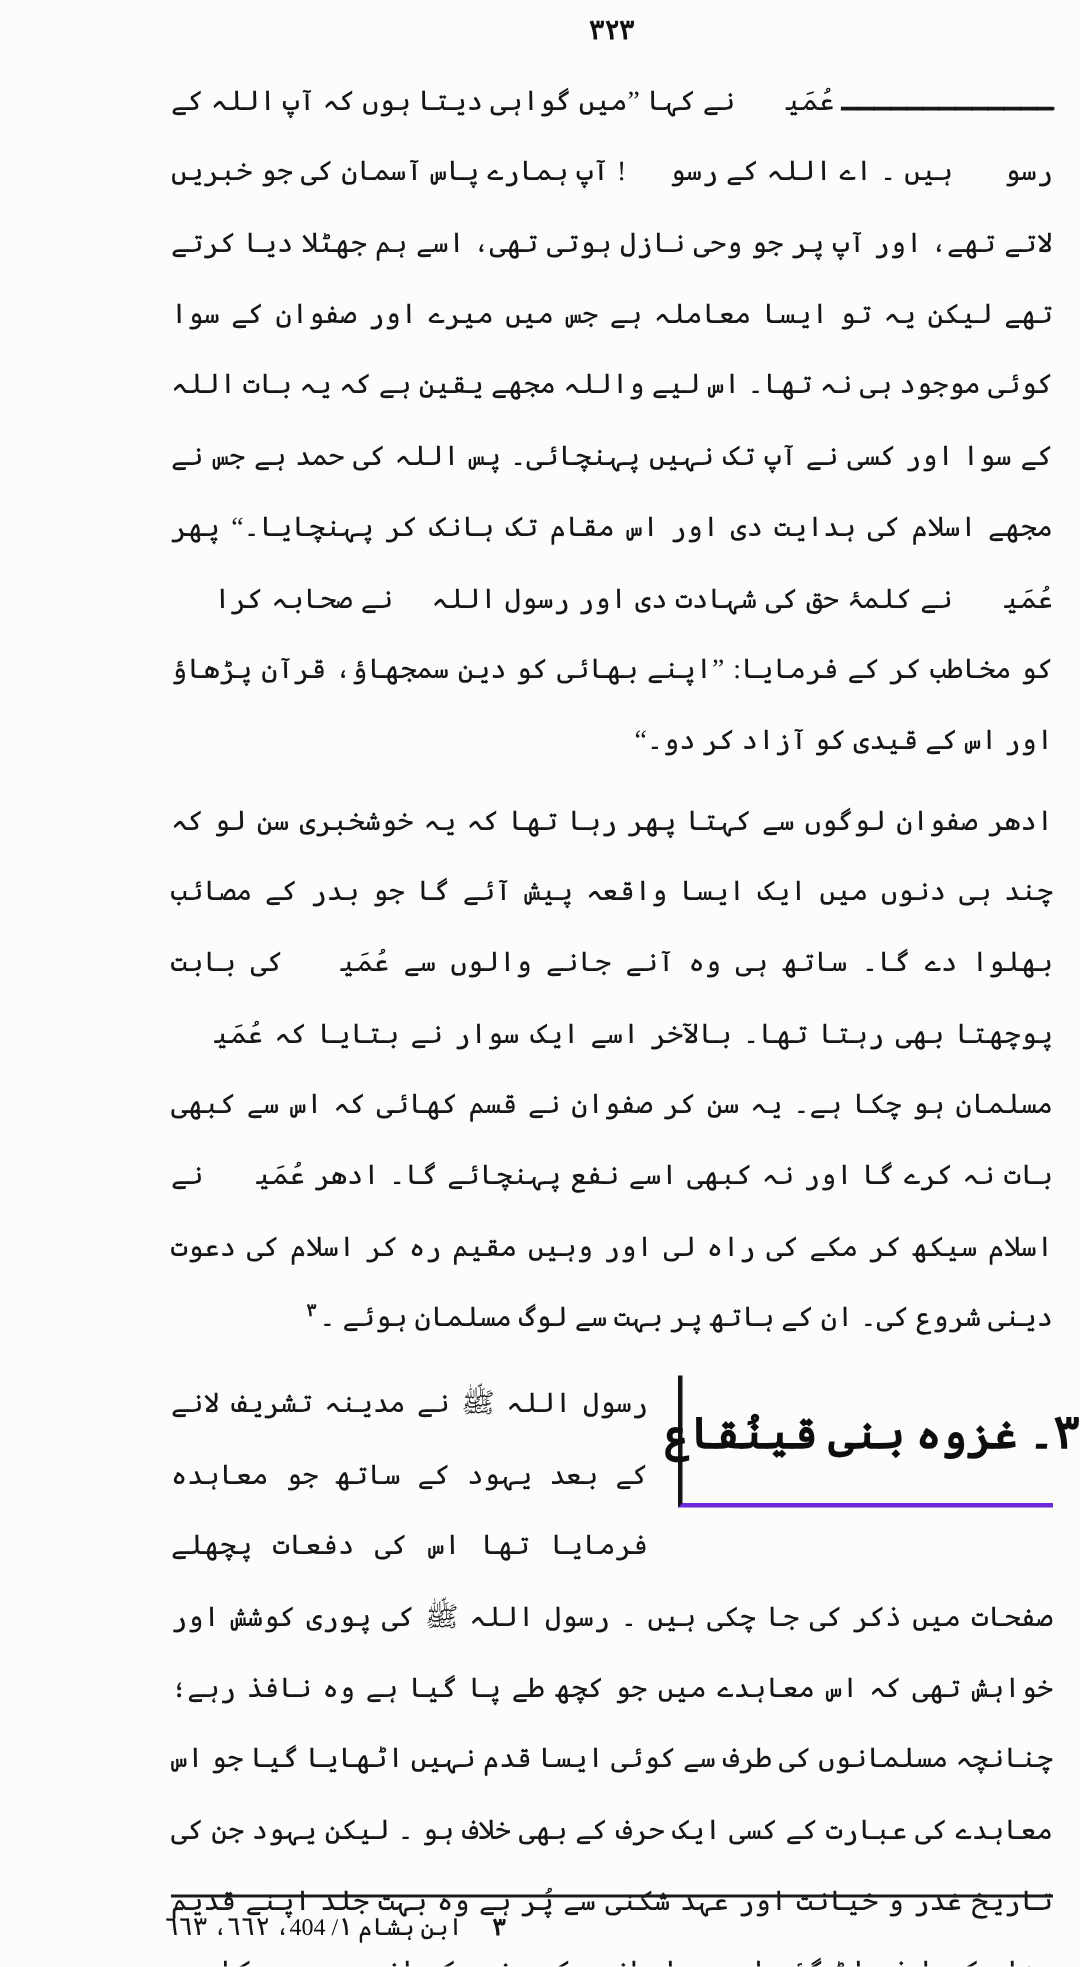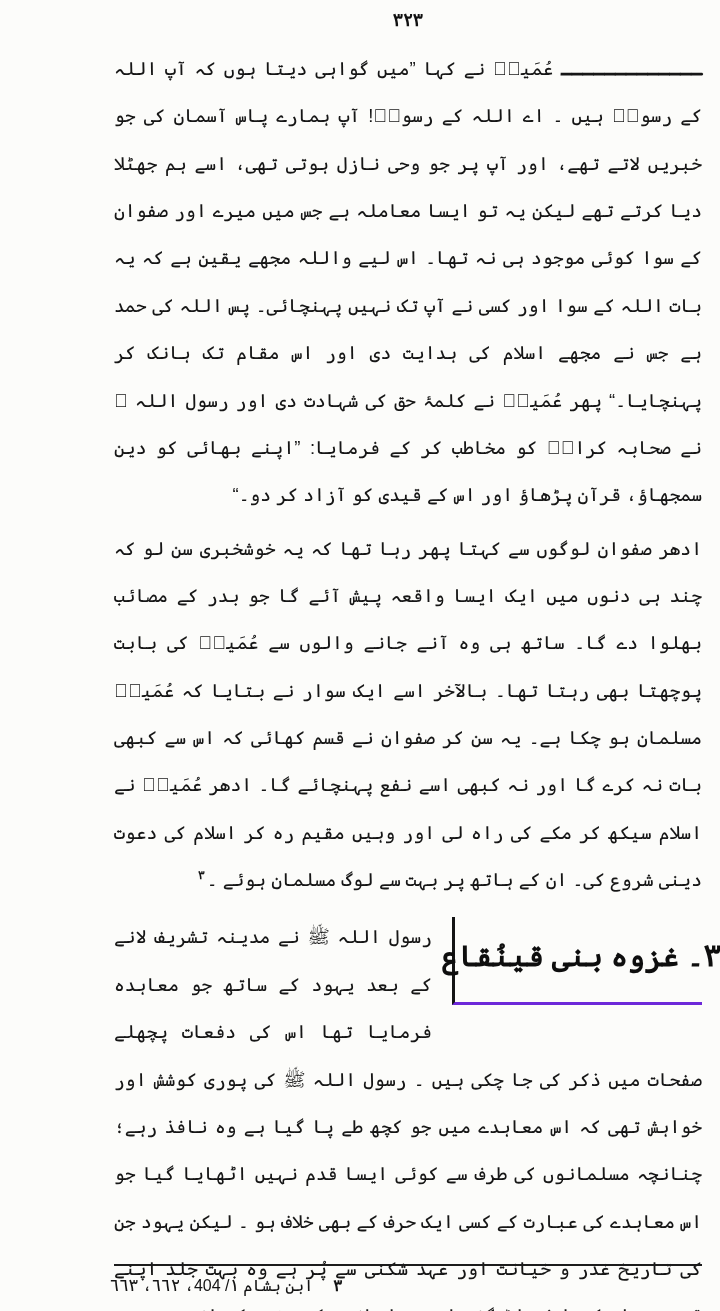--- a/index.html
+++ b/index.html
@@ -5,21 +5,21 @@
   html, body {
     margin: 0;
     padding: 0;
     width: 720px;
     height: 1311px;
     background: #fcfcfa;
     overflow: hidden;
   }
   body { position: relative; }
   .page {
-    font-family: Liberation Sans, sans-serif;
+    font-family: Liberation Serif, serif;
     direction: rtl;
     color: #161616;
     padding: 8px 18px 0 18px;
     box-sizing: border-box;
     width: 624px;
     height: 1311px;
     position: relative;
   }
   .pageno {
     text-align: center;

